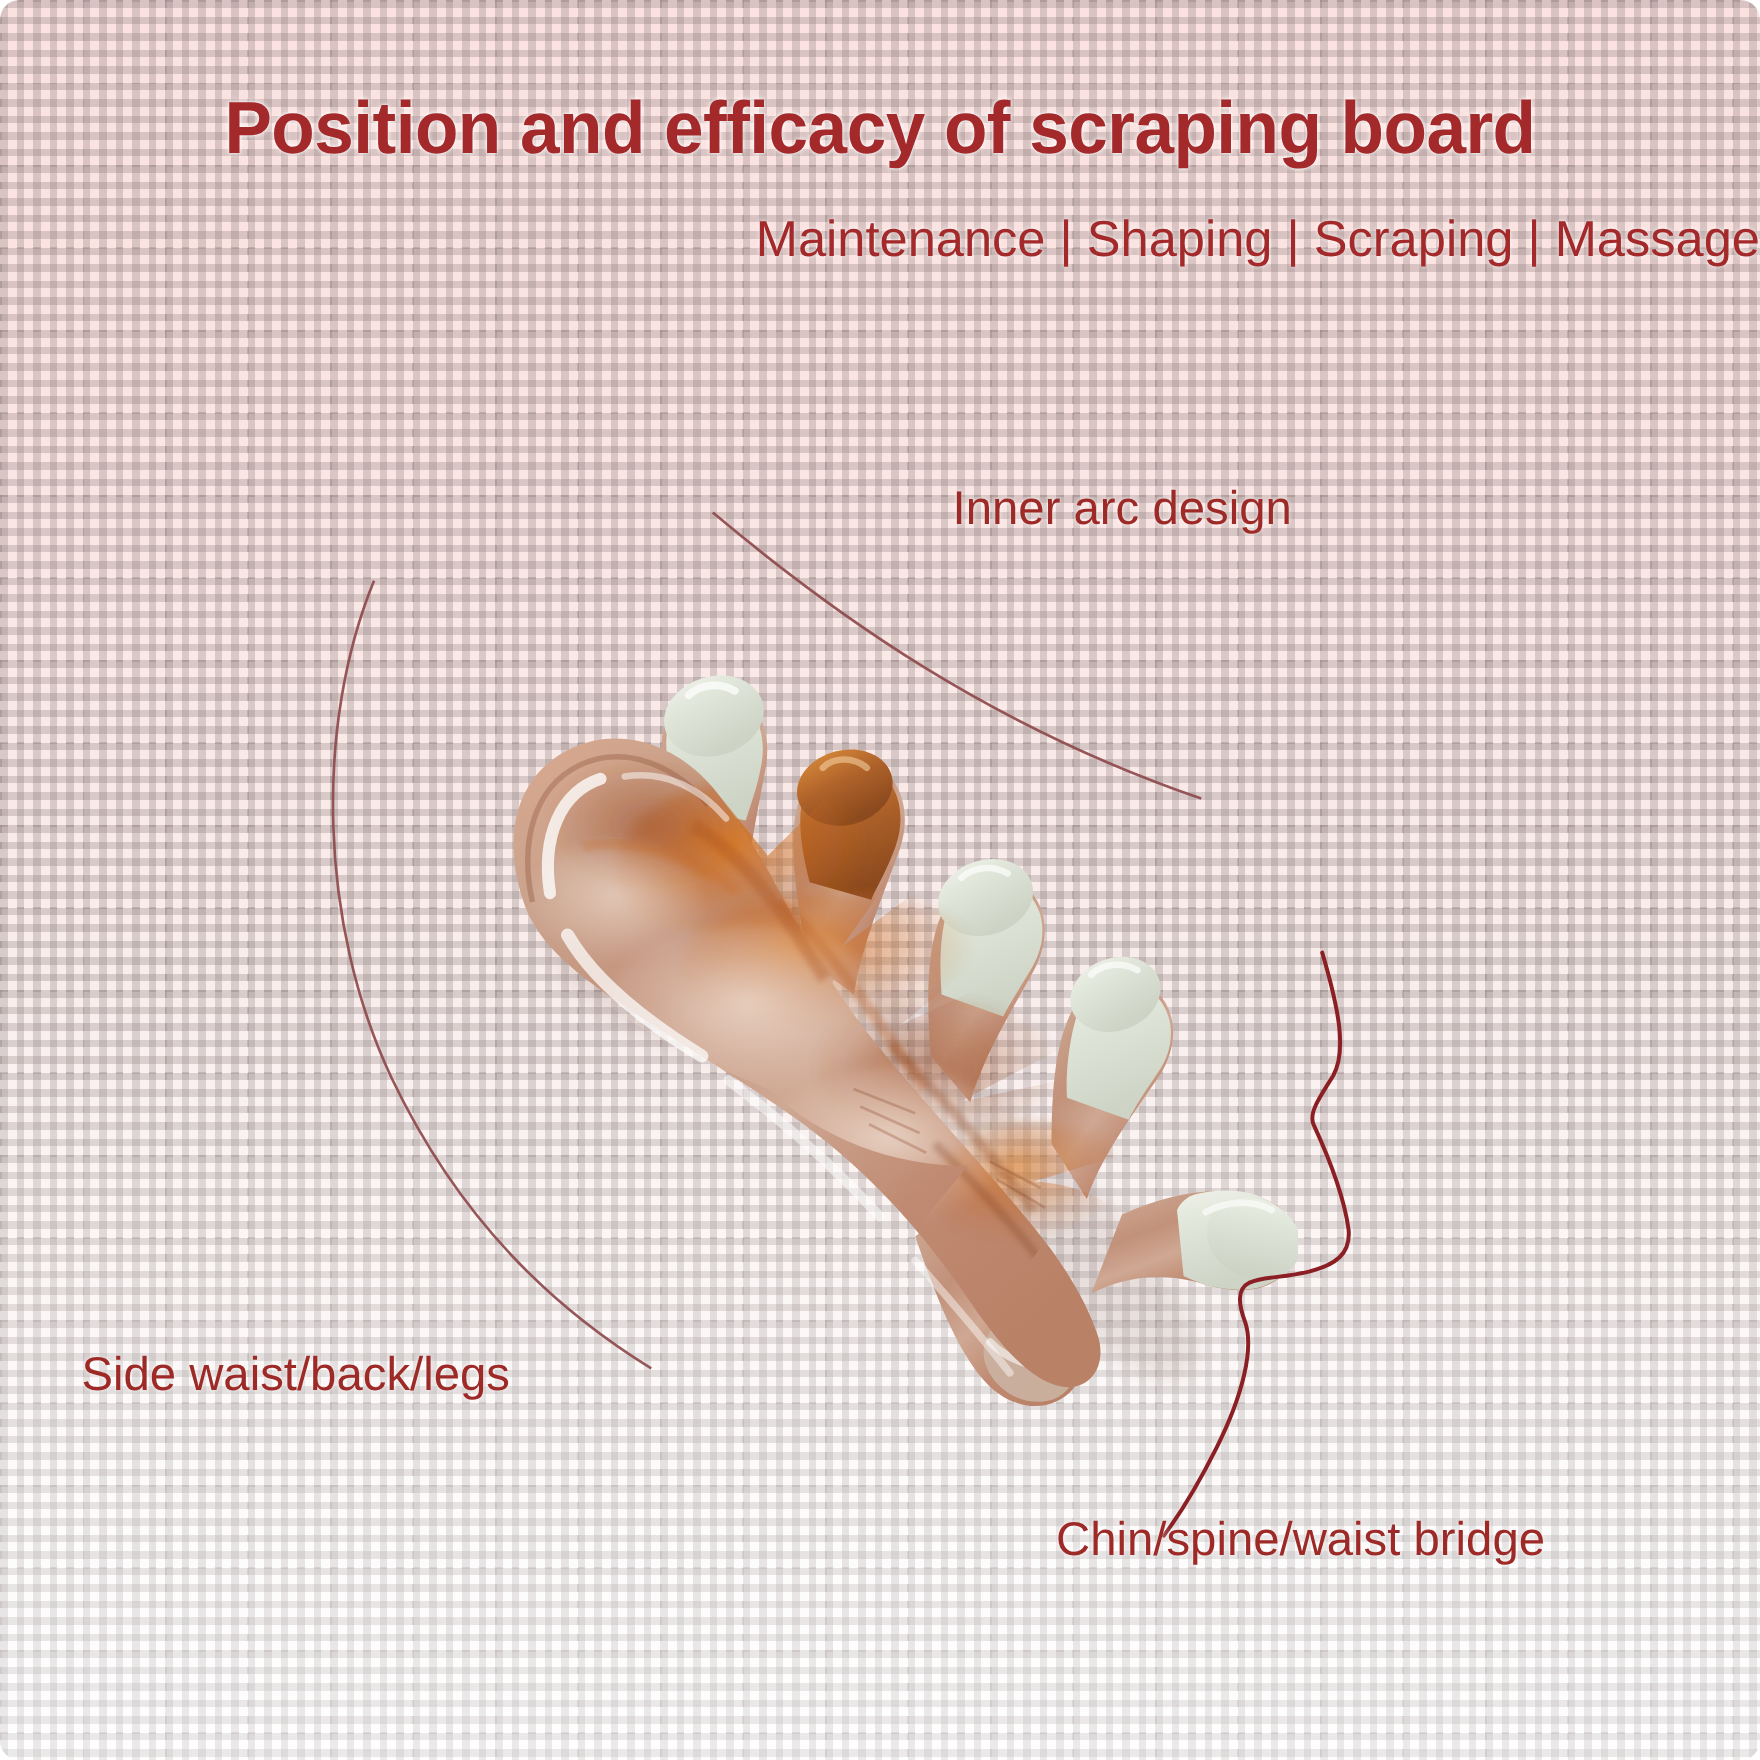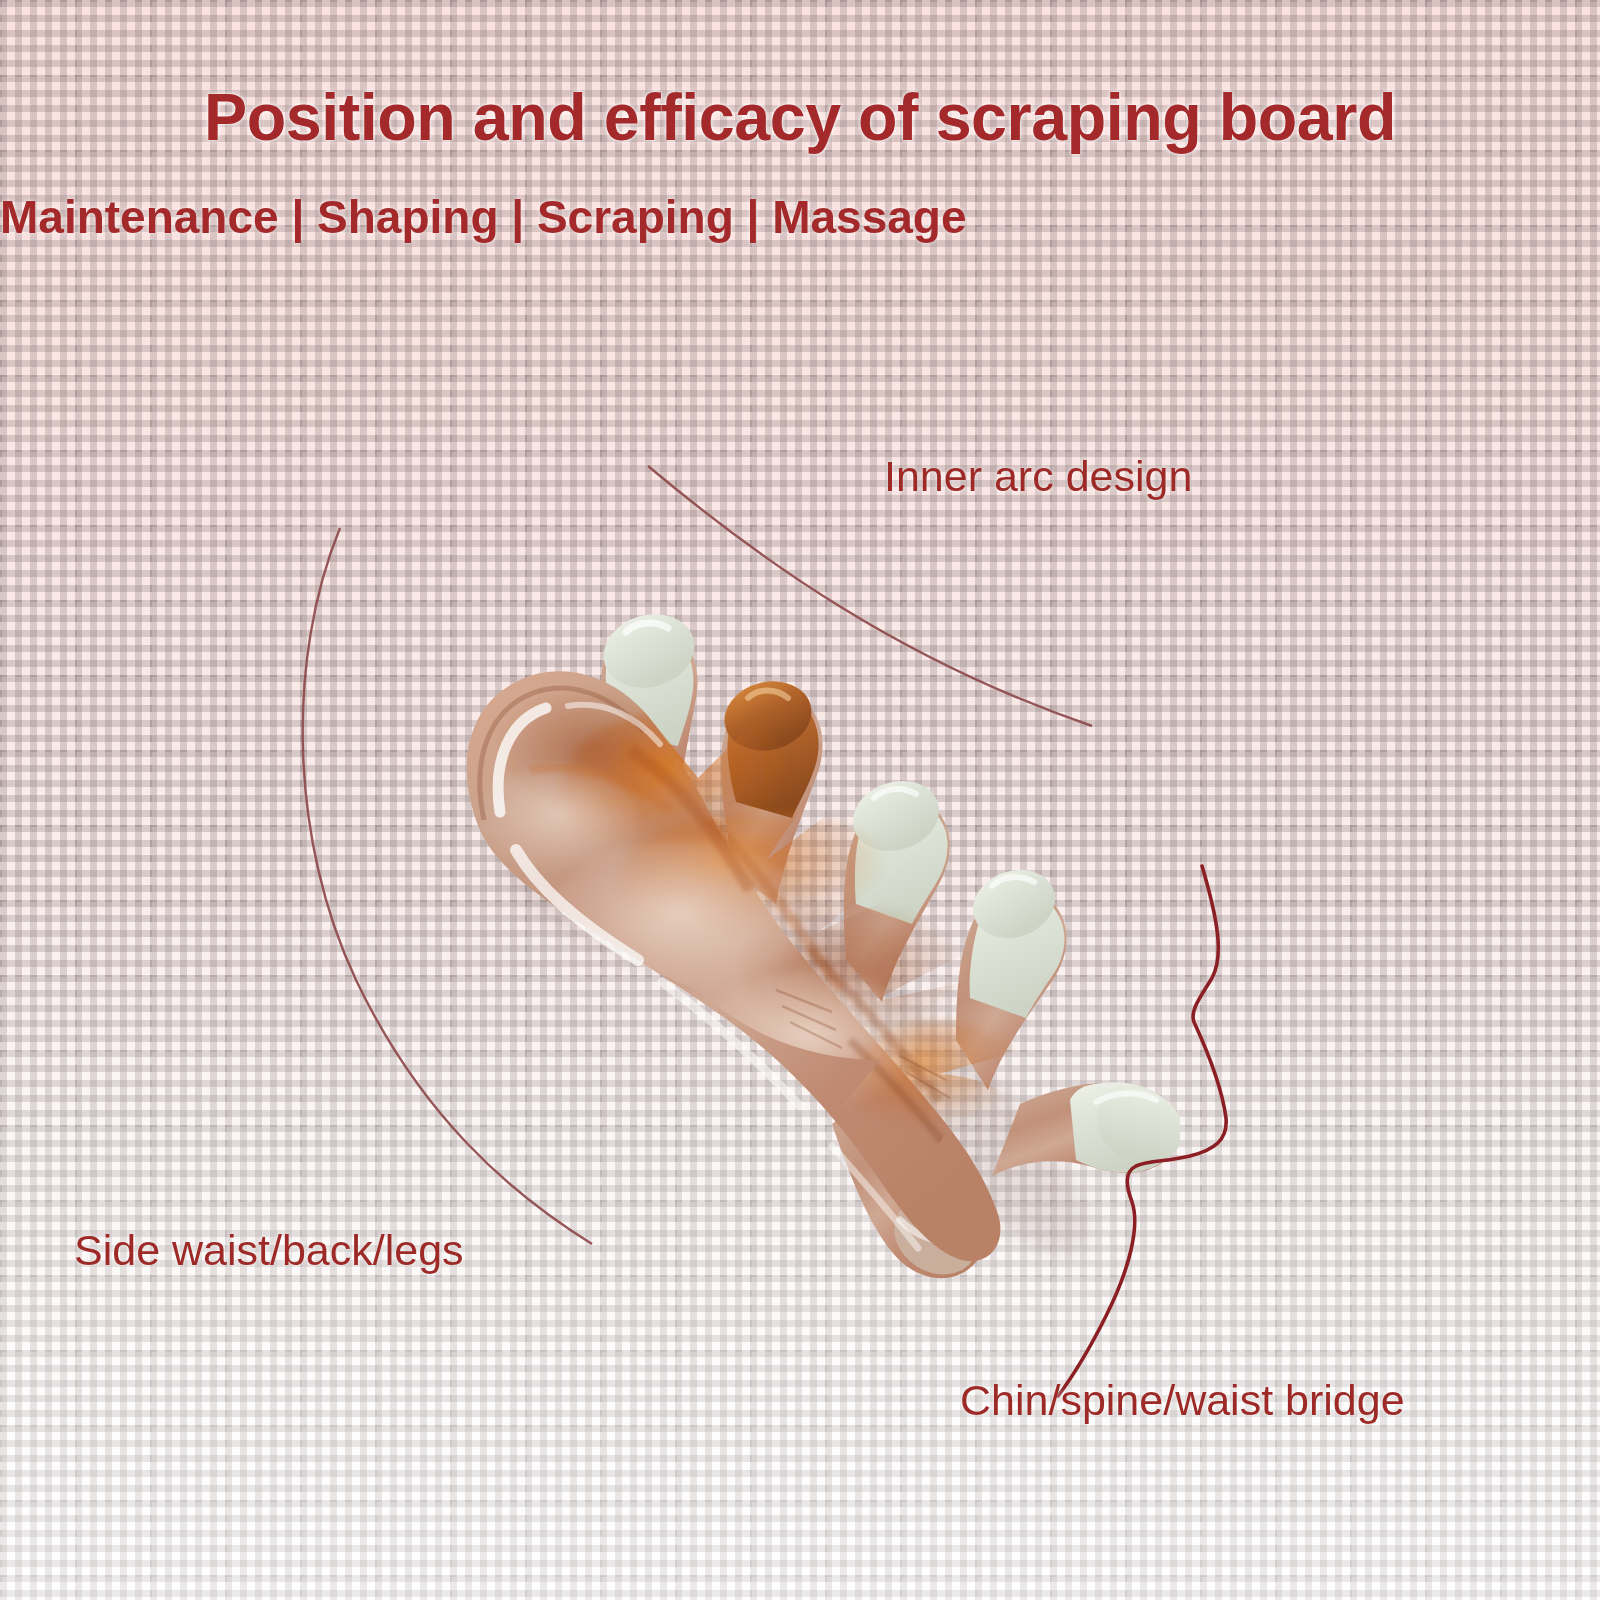--- a/index.html
+++ b/index.html
@@ -18,20 +18,21 @@
         #fbe2e0 0%,
         #fae3e1 14%,
         #fae6e4 28%,
         #f9eae8 44%,
         #f9eeed 58%,
         #faf3f2 70%,
         #fbf7f6 80%,
         #fcfafa 89%,
         #fdfcfc 95%,
         #fdfdfd 100%);
+    border-radius: 18px;
   }
 
   
   #grid {
     position: absolute;
     inset: 0;
     pointer-events: none;
     background-image:
       repeating-linear-gradient(to right,
          rgba(120,105,105,0.30) 0px, rgba(120,105,105,0.30) 7px,
@@ -93,38 +94,38 @@
     letter-spacing: -0.5px;
     color: #a3292a;
     white-space: nowrap;
     transform: scaleX(0.965);
     text-shadow: 0 0 6px rgba(255,255,255,0.85), 0 0 3px rgba(255,255,255,0.8);
   }
   #subtitle {
     position: absolute;
     left: 0; right: 0;
     top: 190px;
-    text-align: left;
+    text-align: right;
     font-size: 46px;
-    font-weight: 700;
+    font-weight: 400;
     color: #a3292a;
     white-space: nowrap;
     text-shadow: 0 0 5px rgba(255,255,255,0.8);
   }
 
   .callout {
     position: absolute;
     color: #9d2a27;
     font-size: 43px;
     font-weight: 400;
     line-height: 68px;
     white-space: nowrap;
     text-shadow: 0 0 5px rgba(255,255,255,0.85);
   }
-  #callout-inner  { left: 866px; top: 442px; margin-left: 18px; }
+  #callout-inner  { left: 866px; top: 428px; }
   #callout-outer  { left: 74px;  top: 1216px; }
   #callout-convex { left: 960px; top: 1366px; }
 
   
   #lines {
     position: absolute;
     inset: 0;
     pointer-events: none;
   }
 

